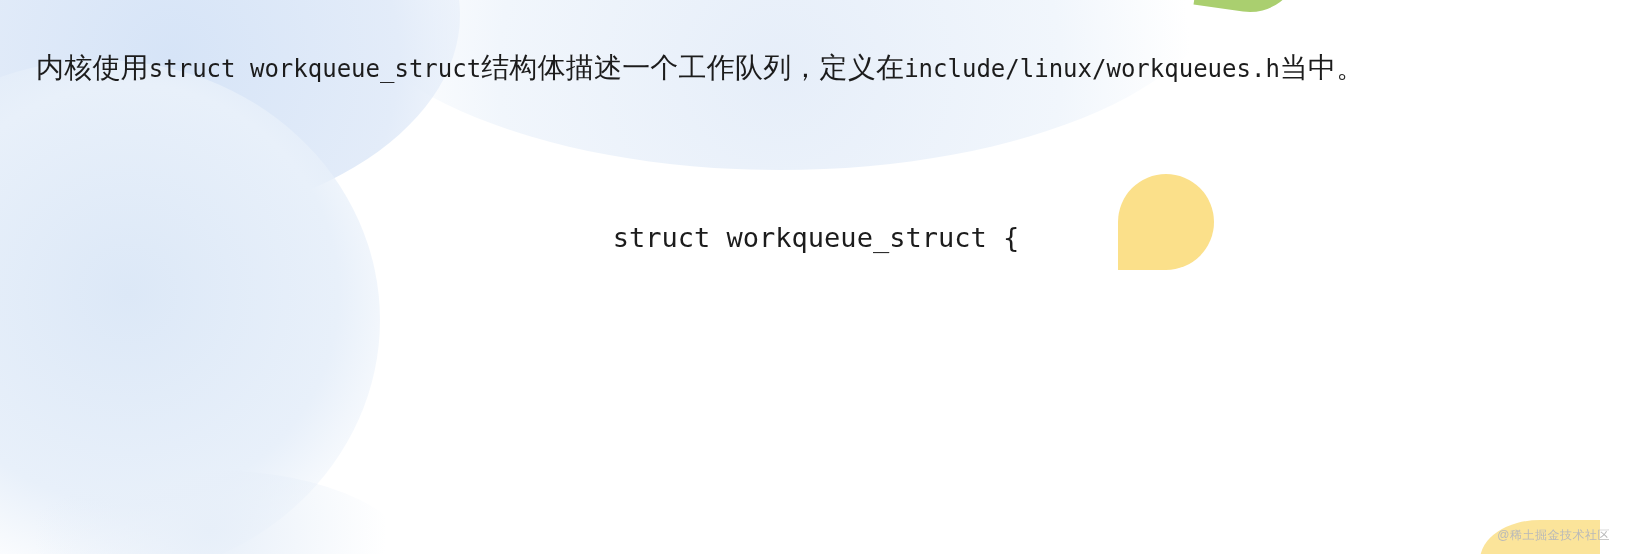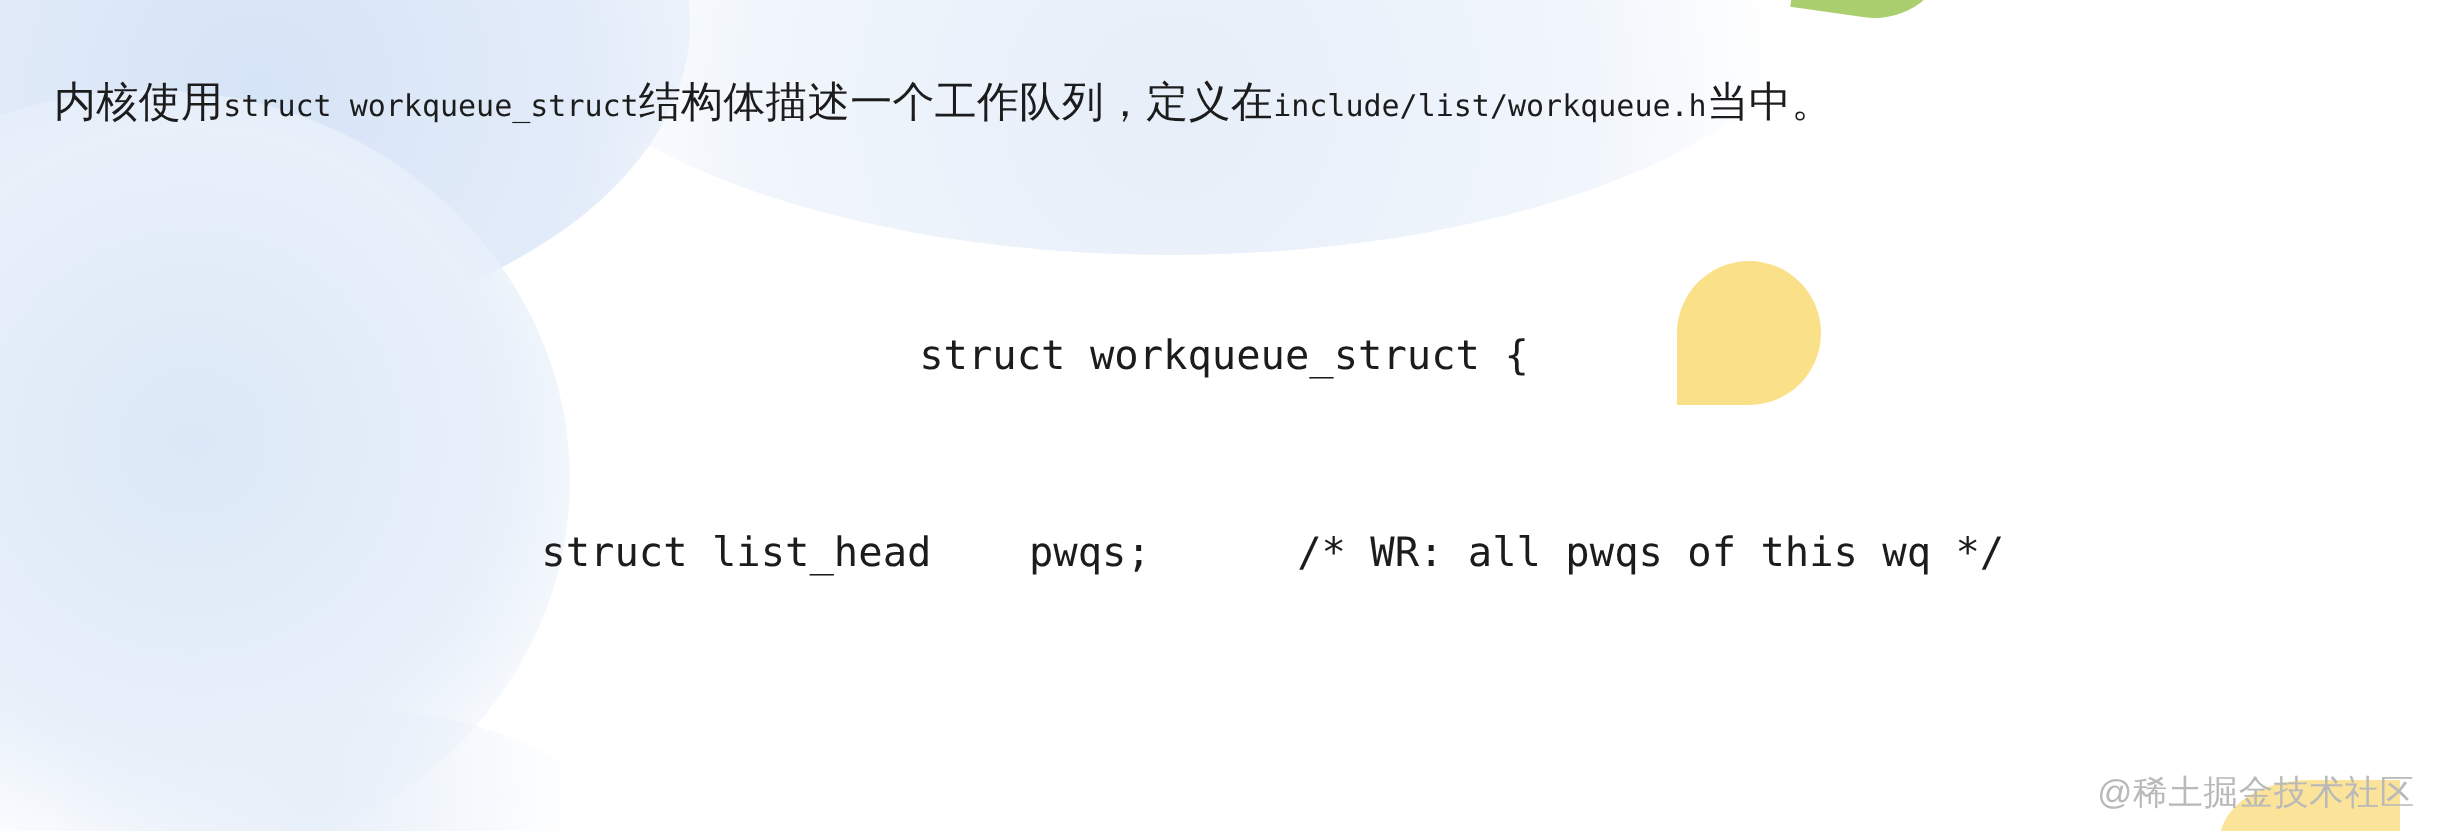--- a/index.html
+++ b/index.html
@@ -96,21 +96,21 @@
 
   .intro {
     font-size: 28px;
     line-height: 1.45;
     color: #1c1c1c;
     letter-spacing: 0.2px;
     max-width: 1560px;
   }
   .intro .mono {
     font-family: "DejaVu Sans Mono", monospace;
-    font-size: 20px;
+    font-size: 24px;
     letter-spacing: 0;
   }
 
   .code-block {
     margin-top: 40px;
     font-family: "DejaVu Sans Mono", monospace;
     font-size: 27px;
     line-height: 1.62;
     color: #1c1c1c;
     white-space: pre;
@@ -119,45 +119,44 @@
     white-space: pre;
     text-align: center;
   }
 
   .watermark {
     position: absolute;
     right: 22px;
     bottom: 10px;
     z-index: 3;
     font-family: "Liberation Sans", sans-serif;
-    font-size: 23px;
+    font-size: 12px;
     color: #b9b9b9;
     letter-spacing: 0.5px;
   }
 </style>
 </head>
 <body>
 
 <div class="bg-layer">
   <div class="blob-blue-top"></div>
   <div class="blob-blue-left"></div>
   <div class="blob-blue-left2"></div>
   <div class="blob-blue-bottom"></div>
   <div class="blob-green"></div>
   <div class="blob-yellow"></div>
   <div class="blob-yellow-bottom"></div>
 </div>
 
 <div class="content">
 
-  <p class="intro"><span>内核使用</span><span class="mono">struct workqueue_struct</span><span>结构体描述一个工作队列，定义在</span><span class="mono">include/list/workqueue.h</span><span>当中。</span></p>
+  <p class="intro"><span>内核使用</span><span class="mono">struct workqueue_struct</span><span>结构体描述一个工作队列，定义在</span><span class="mono">include/linux/workqueues.h</span><span>当中。</span></p>
 
   <div class="code-block">
     <div class="code-line">struct workqueue_struct {</div>
-    <div class="code-line">    struct list_head    pwqs;      /* WR: all pwqs of this wq */</div>
     
     
     
     
     
   </div>
 
 </div>
 
 <div class="watermark">@稀土掘金技术社区</div>

